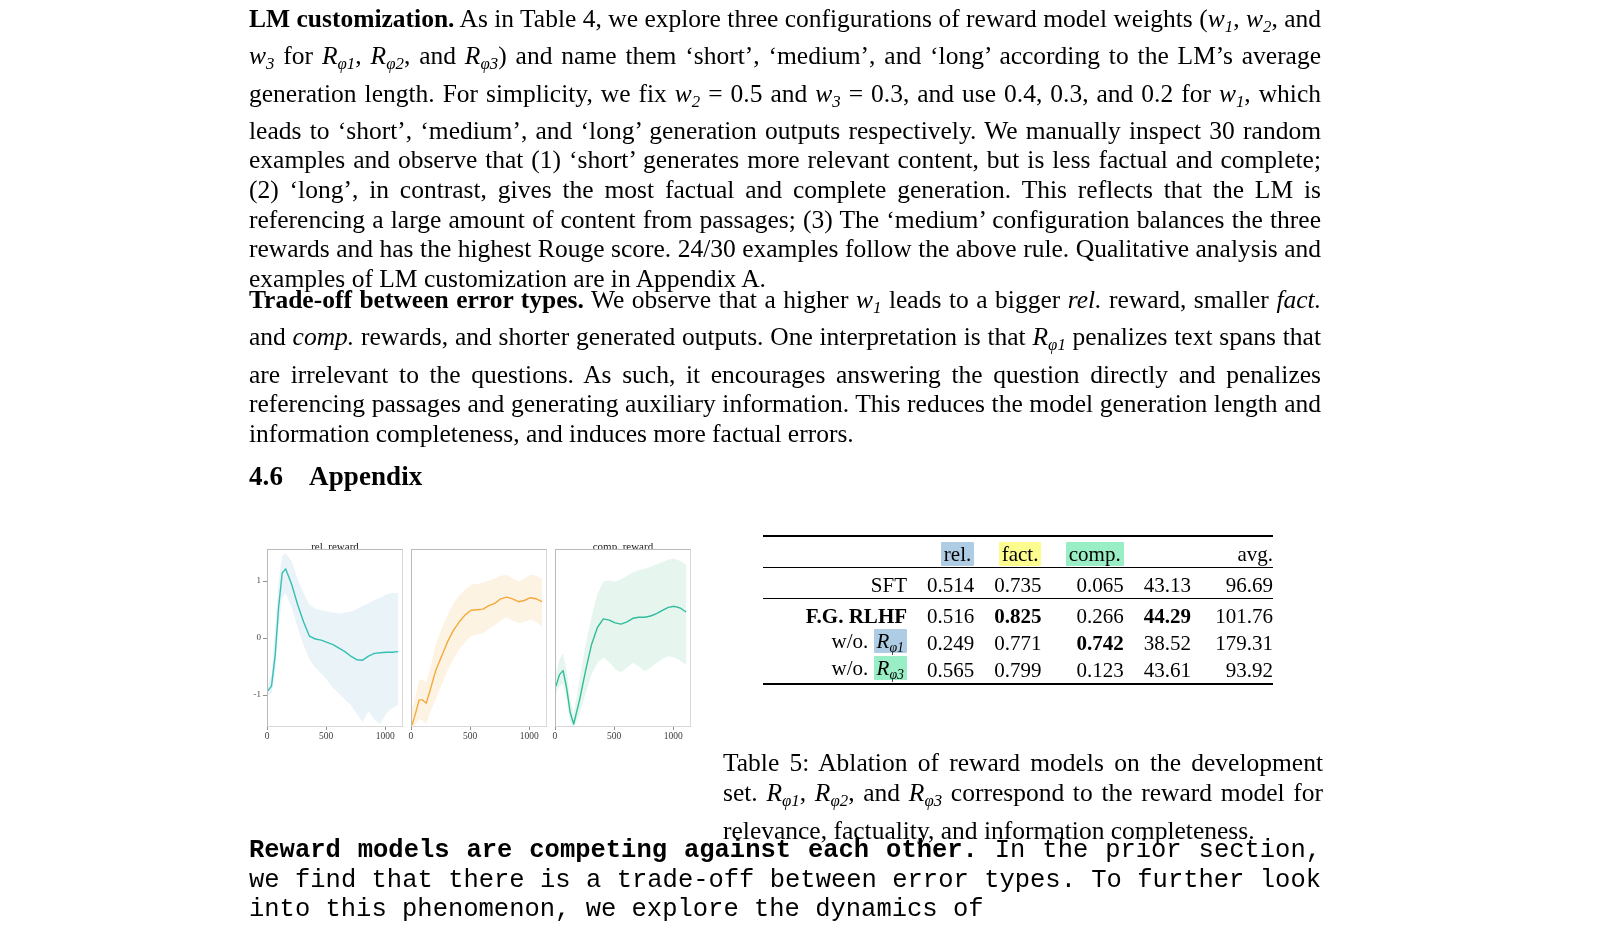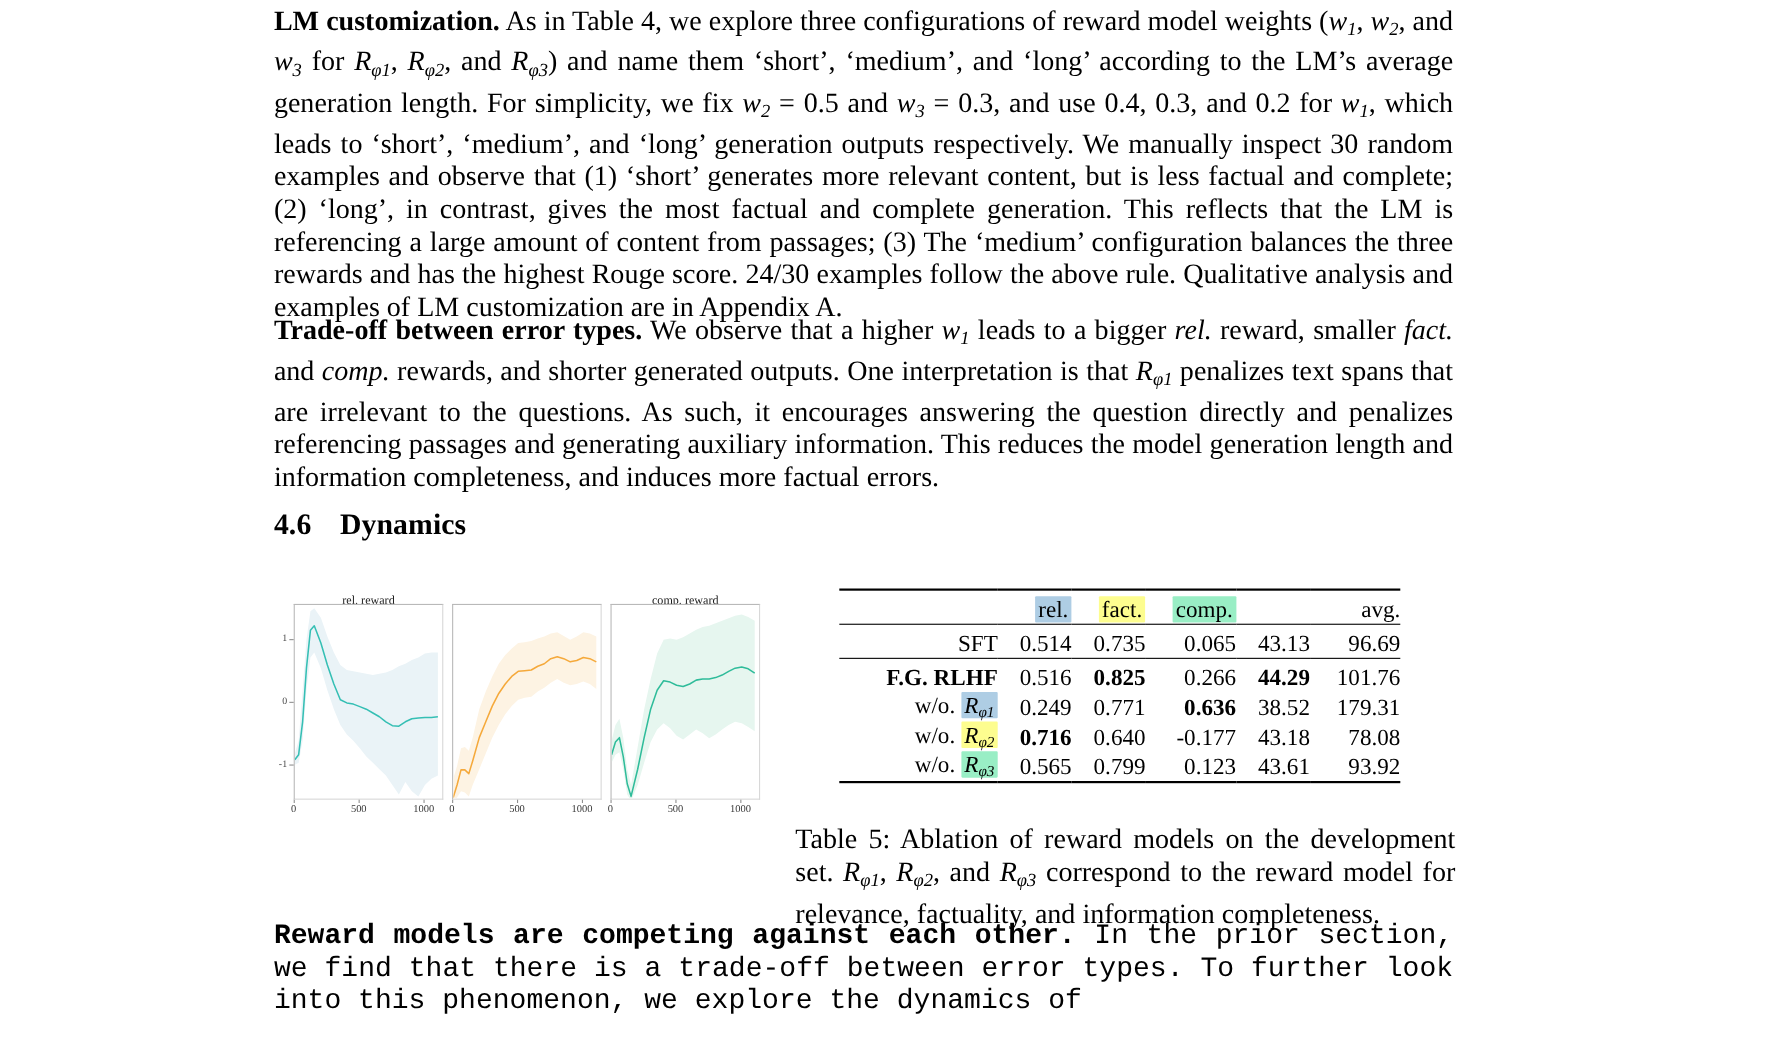--- a/index.html
+++ b/index.html
@@ -210,21 +210,21 @@
     </p>
   </div>
 
   <div class="col" style="top:285px;">
     <p class="body">
       <span class="lead">Trade-off between error types.</span><span> We observe that a higher <span class="mi">w<span class="sub">1</span></span> leads to a bigger <span class="it">rel.</span> reward, smaller <span class="it">fact.</span> and <span class="it">comp.</span> rewards, and shorter generated outputs. One interpretation is that <span class="mi">R<span class="sub">φ1</span></span> penalizes text spans that are irrelevant to the questions. As such, it encourages answering the question directly and penalizes referencing passages and generating auxiliary information. This reduces the model generation length and information completeness, and induces more factual errors.</span>
     </p>
   </div>
 
   <div class="col" style="top:461px;">
-    <h2 class="section"><span class="num">4.6</span><span>Dynamics</span></h2>
+    <h2 class="section"><span class="num">4.6</span><span>Appendix</span></h2>
   </div>
 
   <div class="figure-wrap">
     <div class="charts" id="charts-host">
         <div class="chart" style="width: 154px; margin-left: 0px;">
           <div class="chart-title" style="left: 18px; width: 136px;">rel. reward</div>
           <div class="plotbox" style="left: 18px; width: 136px; height: 178px;">
             <svg width="136" height="178" viewBox="0 0 136 178">
               <path d="M0.0 134.9 L3.5 123.5 L7.1 77.5 L10.6 31.6 L14.2 5.7 L17.7 2.9 L23.7 11.5 L29.6 28.7 L35.5 43.1 L41.4 54.5 L47.3 59.1 L53.2 60.3 L59.1 61.4 L65.0 62.6 L71.0 63.7 L76.9 62.6 L82.8 61.4 L88.7 59.1 L94.6 55.7 L100.5 53.4 L106.4 50.0 L112.3 47.7 L118.3 44.2 L124.2 43.1 L130.1 43.1 L130.1 155.0 L124.2 157.9 L118.3 163.6 L112.3 174.0 L106.4 169.4 L100.5 160.8 L94.6 172.3 L88.7 163.6 L82.8 155.0 L76.9 149.3 L71.0 143.5 L65.0 137.8 L59.1 130.3 L53.2 123.5 L47.3 117.7 L41.4 109.1 L35.5 94.7 L29.6 77.5 L23.7 57.4 L17.7 43.1 L14.2 47.7 L10.6 77.5 L7.1 123.5 L3.5 143.5 L0.0 145.3 Z" fill="#eaf3f7" stroke="none"></path>
               <path d="M0.0 140.7 L3.5 136.1 L7.1 106.2 L10.6 57.4 L14.2 23.0 L17.7 18.9 L23.7 34.5 L29.6 54.5 L35.5 71.8 L41.4 86.1 L47.3 89.0 L53.2 90.1 L59.1 92.4 L65.0 94.7 L71.0 98.2 L76.9 101.6 L82.8 106.2 L88.7 109.7 L94.6 110.2 L100.5 106.2 L106.4 103.4 L112.3 102.8 L118.3 102.2 L124.2 102.2 L130.1 101.6" fill="none" stroke="#35bfb4" stroke-width="1.4" stroke-linejoin="round"></path>
@@ -309,31 +309,23 @@
             <td class="num"><span>0.516</span></td>
             <td class="num"><span class="b">0.825</span></td>
             <td class="num"><span>0.266</span></td>
             <td class="num"><span class="b">44.29</span></td>
             <td class="lastnum"><span>101.76</span></td>
           </tr>
           <tr class="data">
             <td class="rowname"><span>w/o.</span> <span class="hl hl-rel"><span class="mi">R<span class="sub">φ1</span></span></span></td>
             <td class="num"><span>0.249</span></td>
             <td class="num"><span>0.771</span></td>
-            <td class="num"><span class="b">0.636</span></td>
+            <td class="num"><span class="b">0.742</span></td>
             <td class="num"><span>38.52</span></td>
             <td class="lastnum"><span>179.31</span></td>
-          </tr>
-          <tr class="data">
-            <td class="rowname"><span>w/o.</span> <span class="hl hl-fact"><span class="mi">R<span class="sub">φ2</span></span></span></td>
-            <td class="num"><span class="b">0.716</span></td>
-            <td class="num"><span>0.640</span></td>
-            <td class="num"><span>-0.177</span></td>
-            <td class="num"><span>43.18</span></td>
-            <td class="lastnum"><span>78.08</span></td>
           </tr>
           <tr class="data">
             <td class="rowname"><span>w/o.</span> <span class="hl hl-comp"><span class="mi">R<span class="sub">φ3</span></span></span></td>
             <td class="num"><span>0.565</span></td>
             <td class="num"><span>0.799</span></td>
             <td class="num"><span>0.123</span></td>
             <td class="num"><span>43.61</span></td>
             <td class="lastnum"><span>93.92</span></td>
           </tr>
           <tr class="rule-bot">

